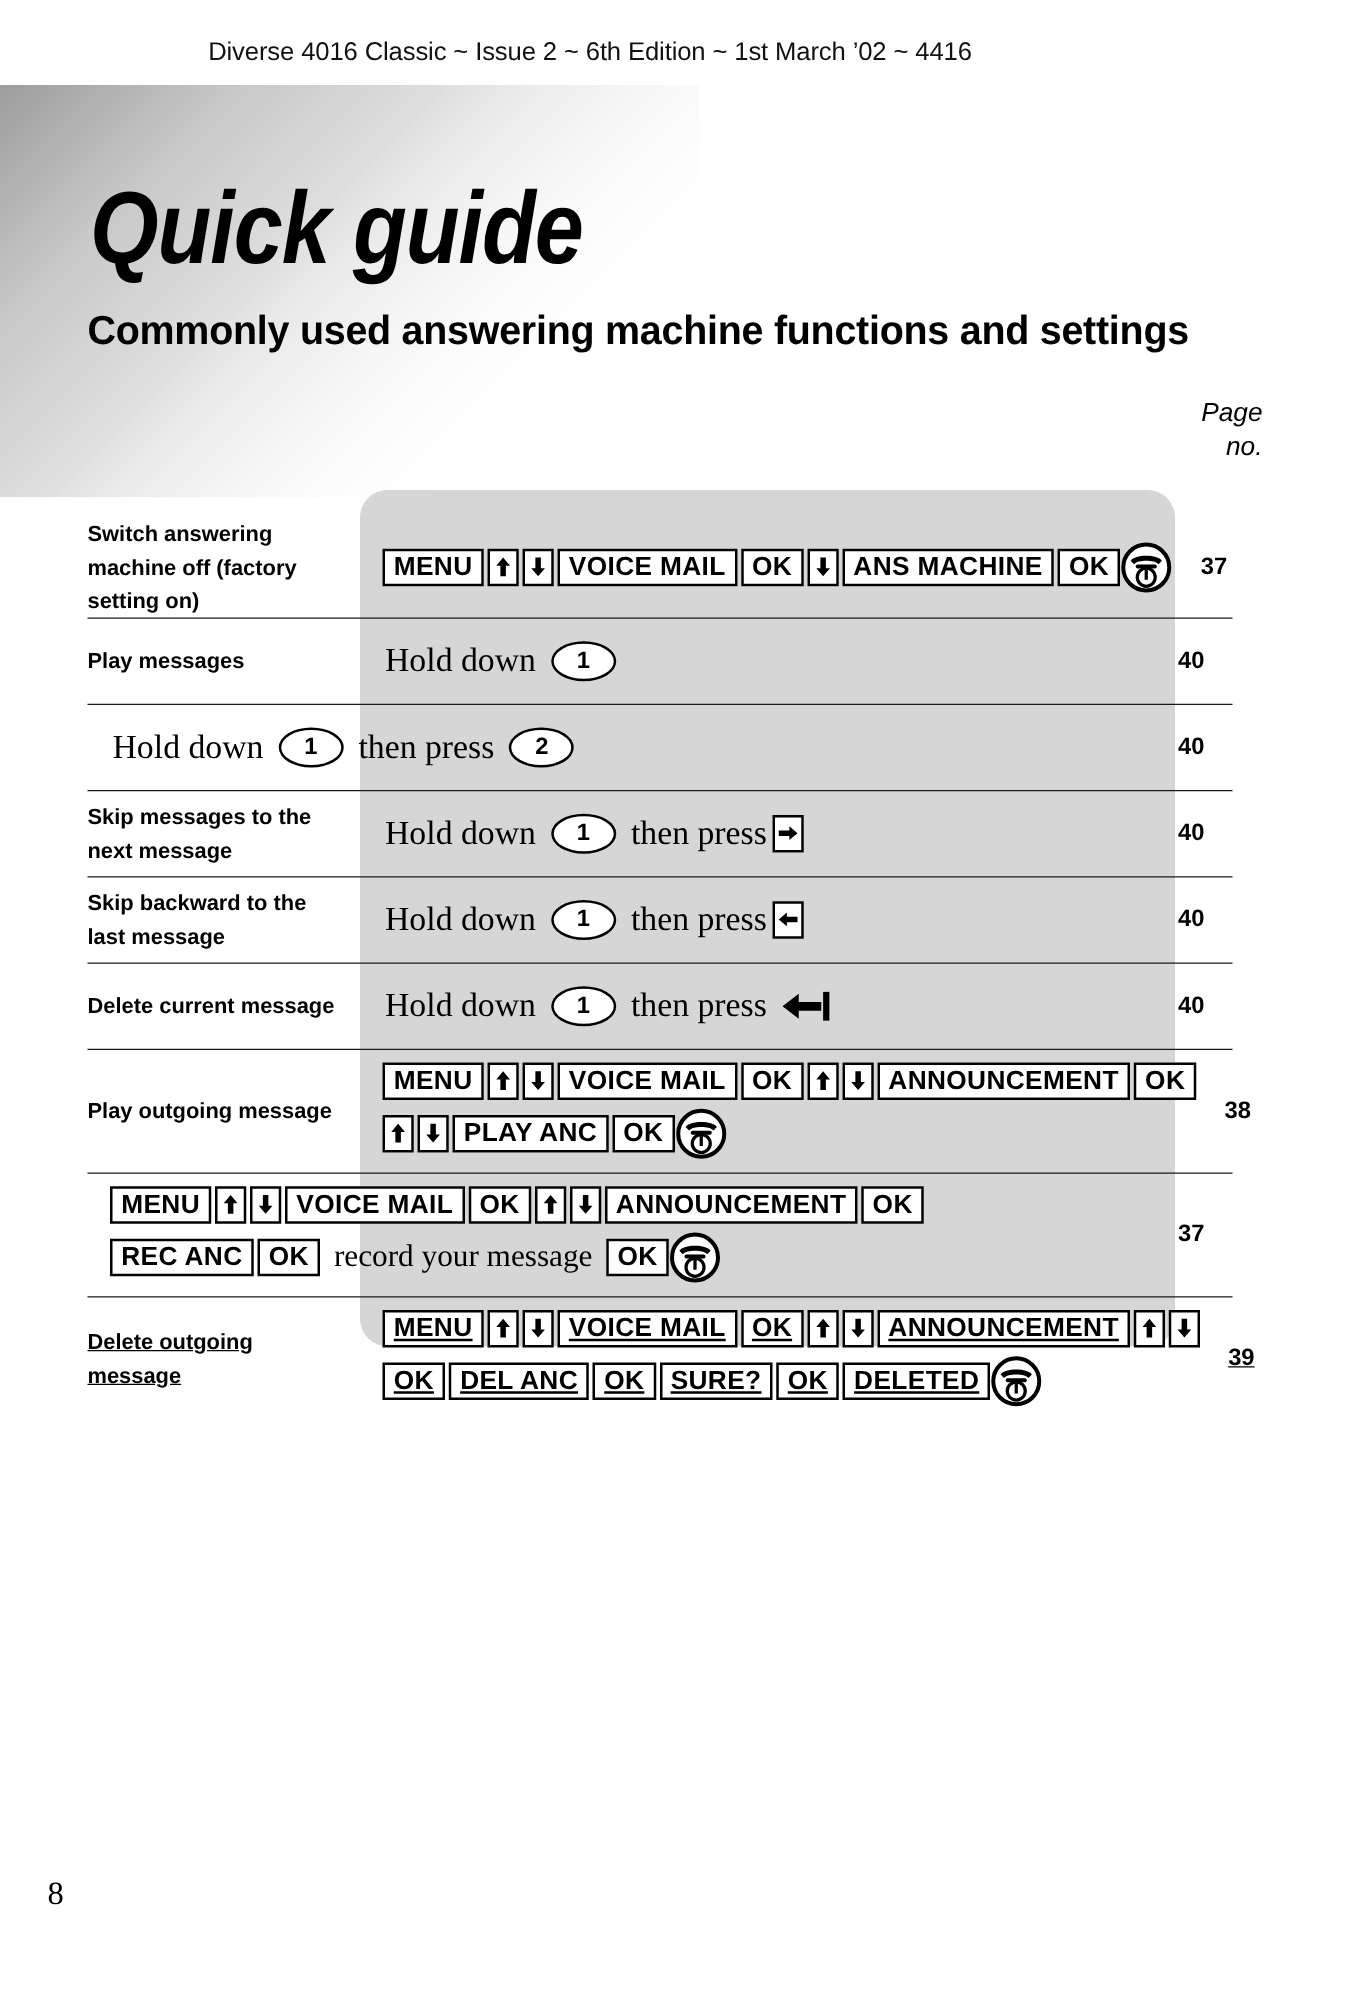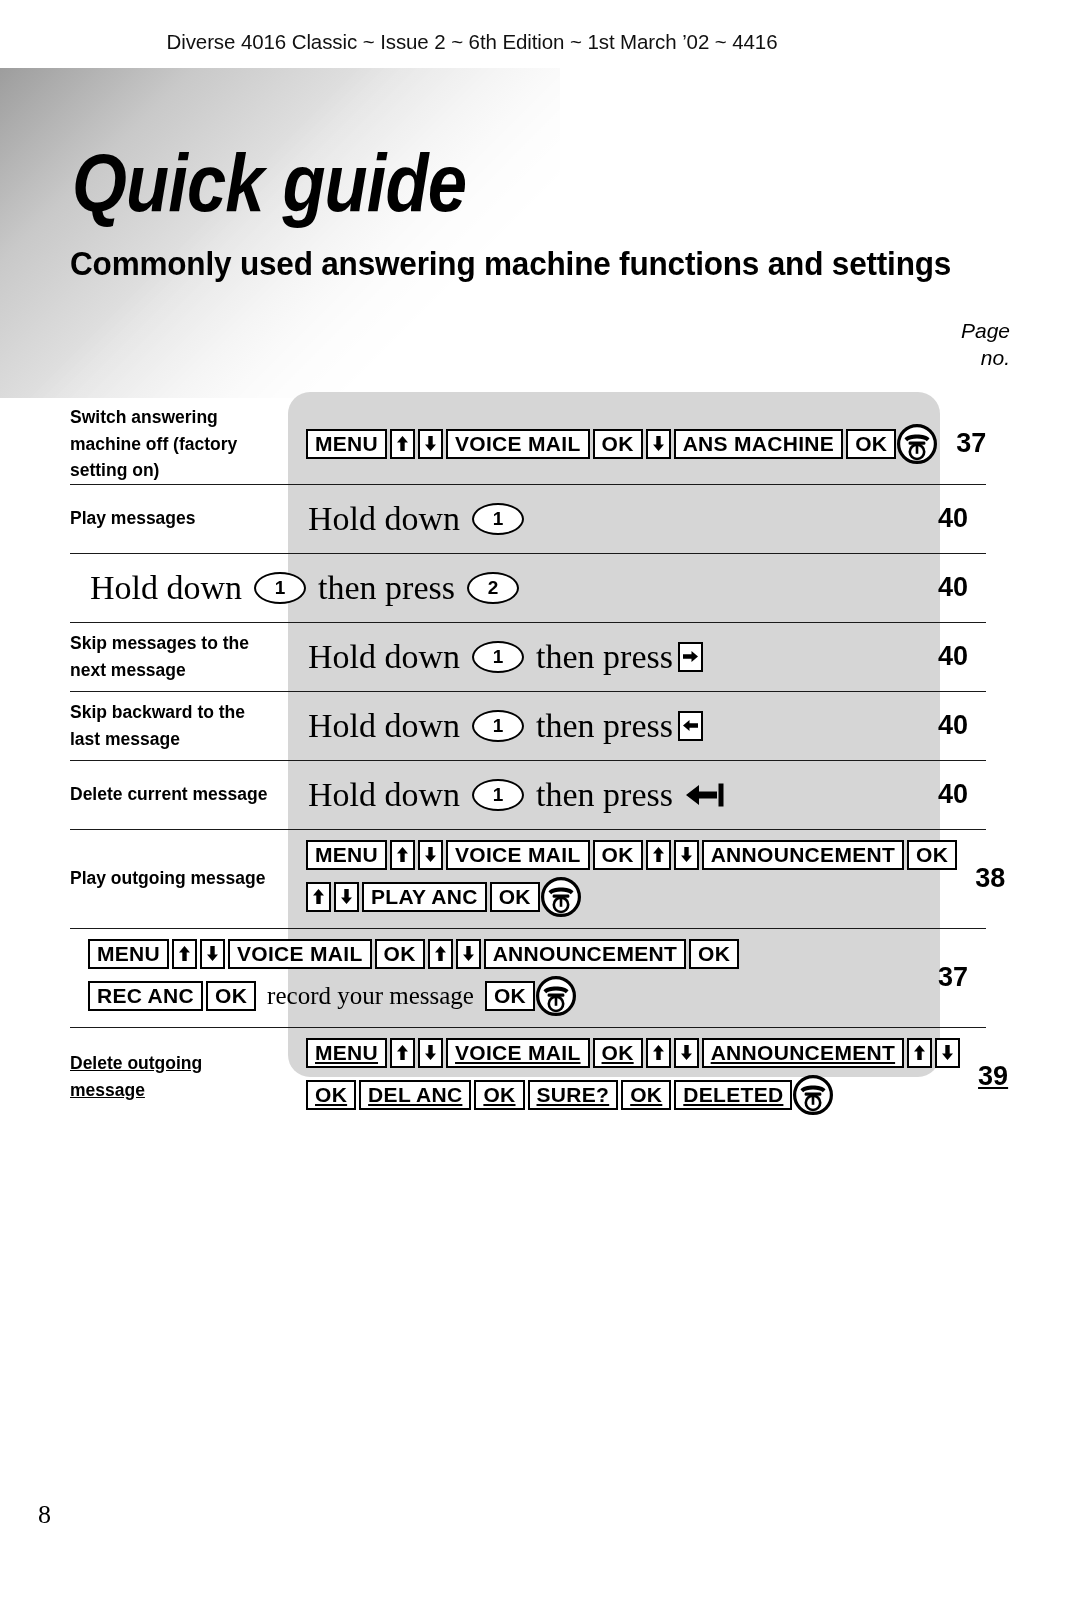--- a/index.html
+++ b/index.html
@@ -91,21 +91,21 @@
     width: 652px;
     height: 685px;
     background: #d6d6d6;
     border-radius: 22px;
     z-index: 1;
   }
 
   .table {
     position: absolute;
     left: 70px;
-    top: 404px;
+    top: 414px;
     width: 916px;
     z-index: 3;
   }
 
   .row {
     position: relative;
     display: flex;
     align-items: stretch;
     border-bottom: 1.6px solid #1a1a1a;
   }
@@ -132,21 +132,21 @@
     box-sizing: border-box;
     min-height: 68px;
   }
 
   .cell-page {
     width: 66px;
     flex: 0 0 66px;
     display: flex;
     align-items: center;
     justify-content: center;
-    font-size: 27px;
+    font-size: 19px;
     font-weight: bold;
   }
 
   .seq-line {
     display: flex;
     align-items: center;
     flex-wrap: nowrap;
     gap: 3px;
   }
   .seq-line + .seq-line { margin-top: 6px; }
@@ -189,21 +189,21 @@
     font-family: "Liberation Sans", sans-serif;
     font-size: 19px;
     font-weight: bold;
     box-sizing: border-box;
     margin: 0 7px;
   }
 
   
   .prose {
     font-family: "Liberation Serif", serif;
-    font-size: 34px;
+    font-size: 27px;
     line-height: 1;
     white-space: nowrap;
     padding: 0 2px;
   }
   .prose.small {
     font-size: 25px;
     padding: 0 8px;
   }
 
   

